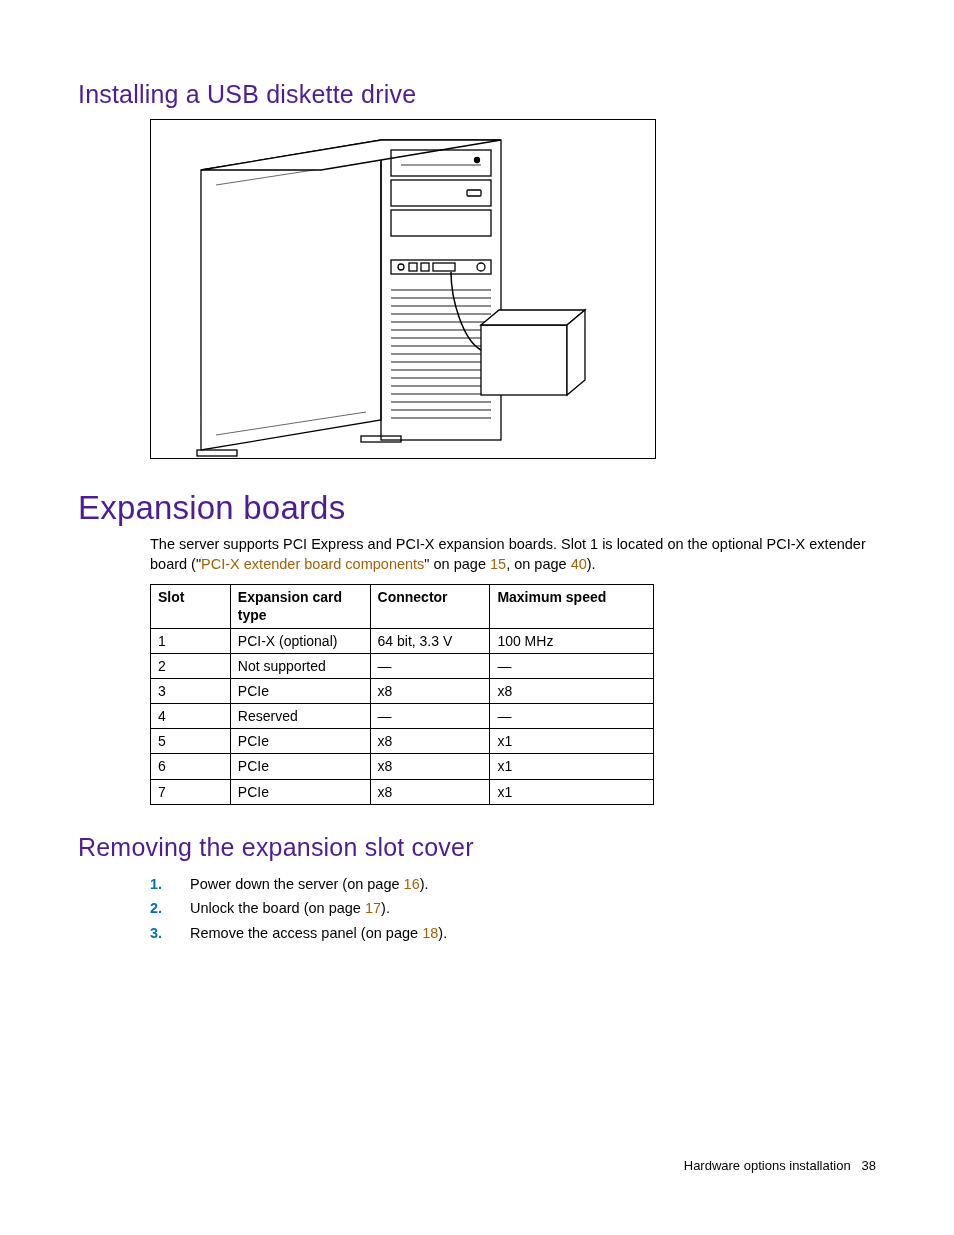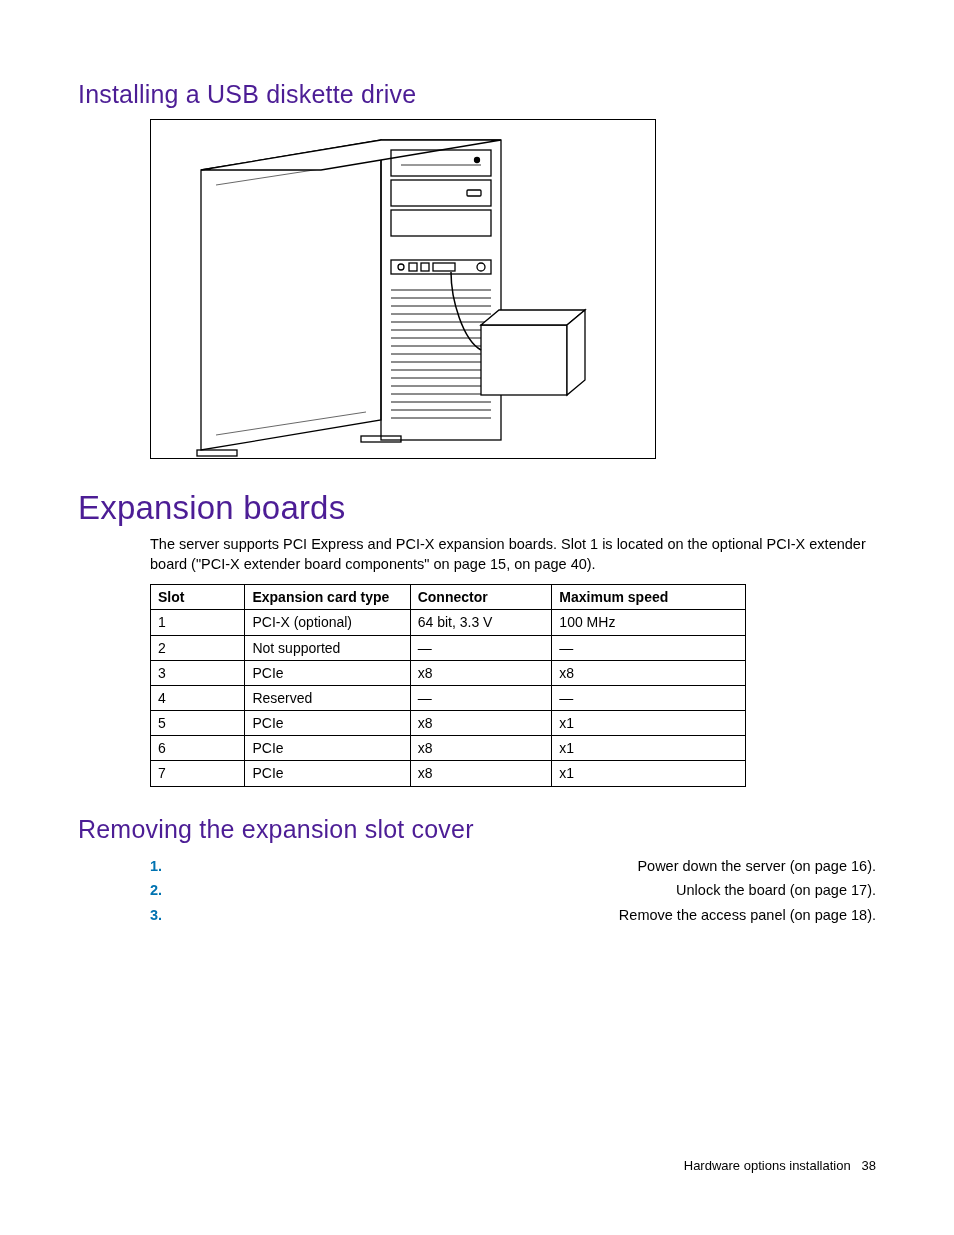--- a/index.html
+++ b/index.html
@@ -33,57 +33,56 @@
   }
   .indent {
     margin-left: 72px;
   }
   p {
     font-size: 14.5px;
     margin: 0 0 10px 0;
     line-height: 1.35;
   }
   .link {
-    color: #000000;
+    color: #a16207;
     text-decoration: none;
   }
   .figure-box {
     border: 1.5px solid #000;
     width: 504px;
     height: 338px;
     margin: 0 0 30px 0;
     position: relative;
     display: flex;
     align-items: center;
     justify-content: center;
   }
   .figure-box svg { display: block; }
   table {
     border-collapse: collapse;
-    width: 596px;
+    width: 504px;
     margin-bottom: 28px;
     font-size: 14px;
   }
   th, td {
     border: 1.3px solid #000;
     padding: 3px 7px;
     text-align: left;
     vertical-align: top;
     line-height: 1.3;
   }
   th {
     font-weight: bold;
     font-size: 14px;
   }
   ol.steps {
     list-style: none;
     padding: 0;
     margin: 0;
     counter-reset: step;
-    text-align: right;
   }
   ol.steps li {
     counter-increment: step;
     font-size: 14.5px;
     line-height: 1.7;
     position: relative;
     padding-left: 40px;
   }
   ol.steps li::before {
     content: counter(step) ".";

